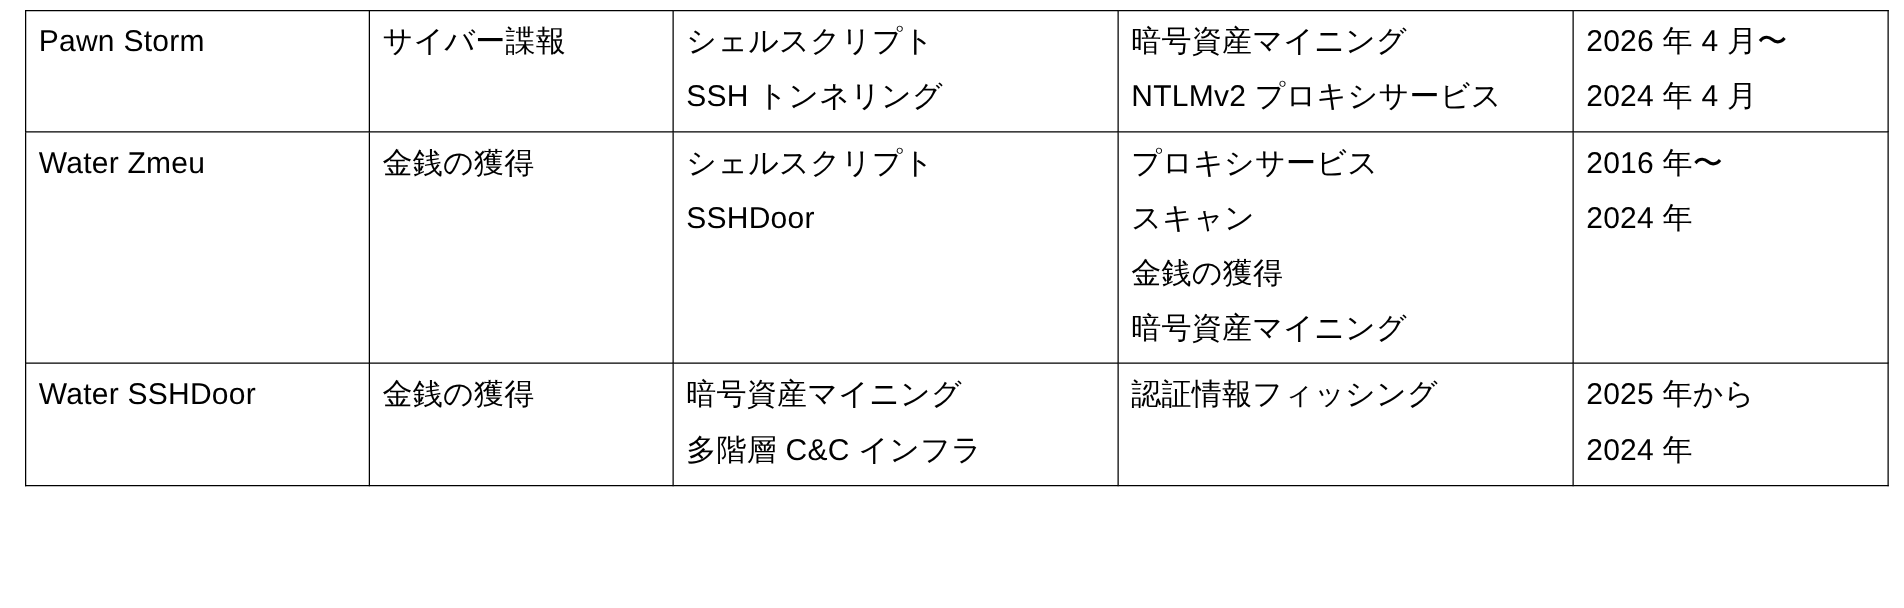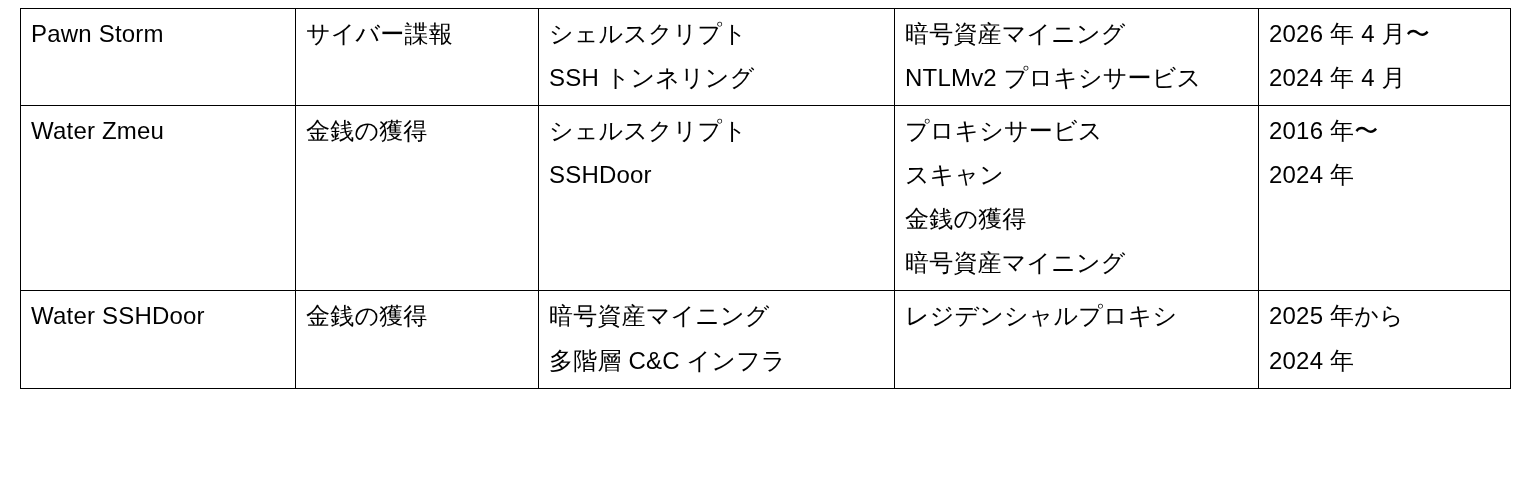--- a/index.html
+++ b/index.html
@@ -150,21 +150,21 @@
           </span>
         </td>
         <td>
           <span class="cell-lines">
             <span class="line">暗号資産マイニング</span>
             <span class="line">多階層 C&amp;C インフラ</span>
           </span>
         </td>
         <td>
           <span class="cell-lines">
-            <span class="line">レジデンシャルプロキシ</span>
+            <span class="line">認証情報フィッシング</span>
           </span>
         </td>
         <td>
           <span class="cell-lines">
             <span class="line">2025 年から</span>
             <span class="line">2024 年</span>
           </span>
         </td>
       </tr>
     </tbody>

